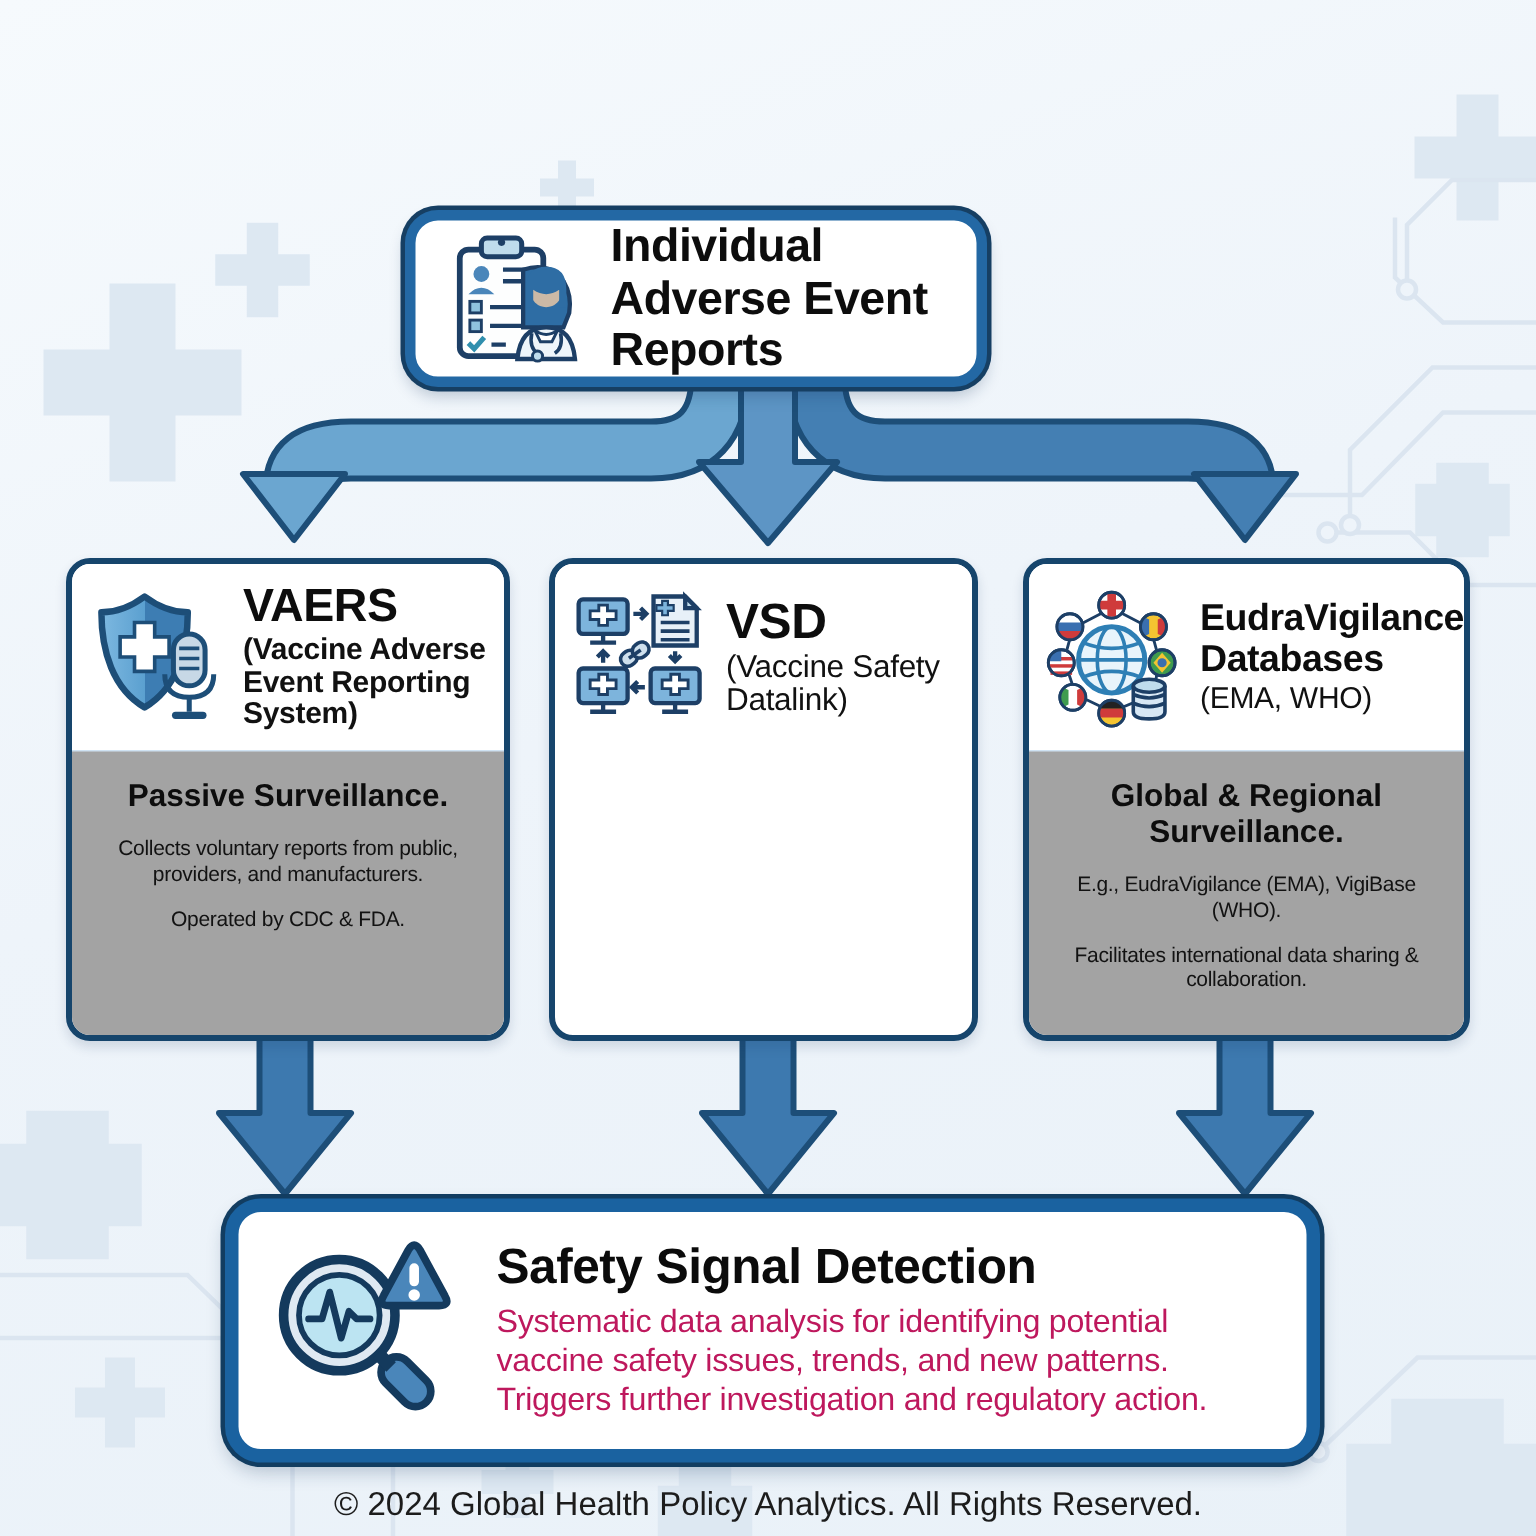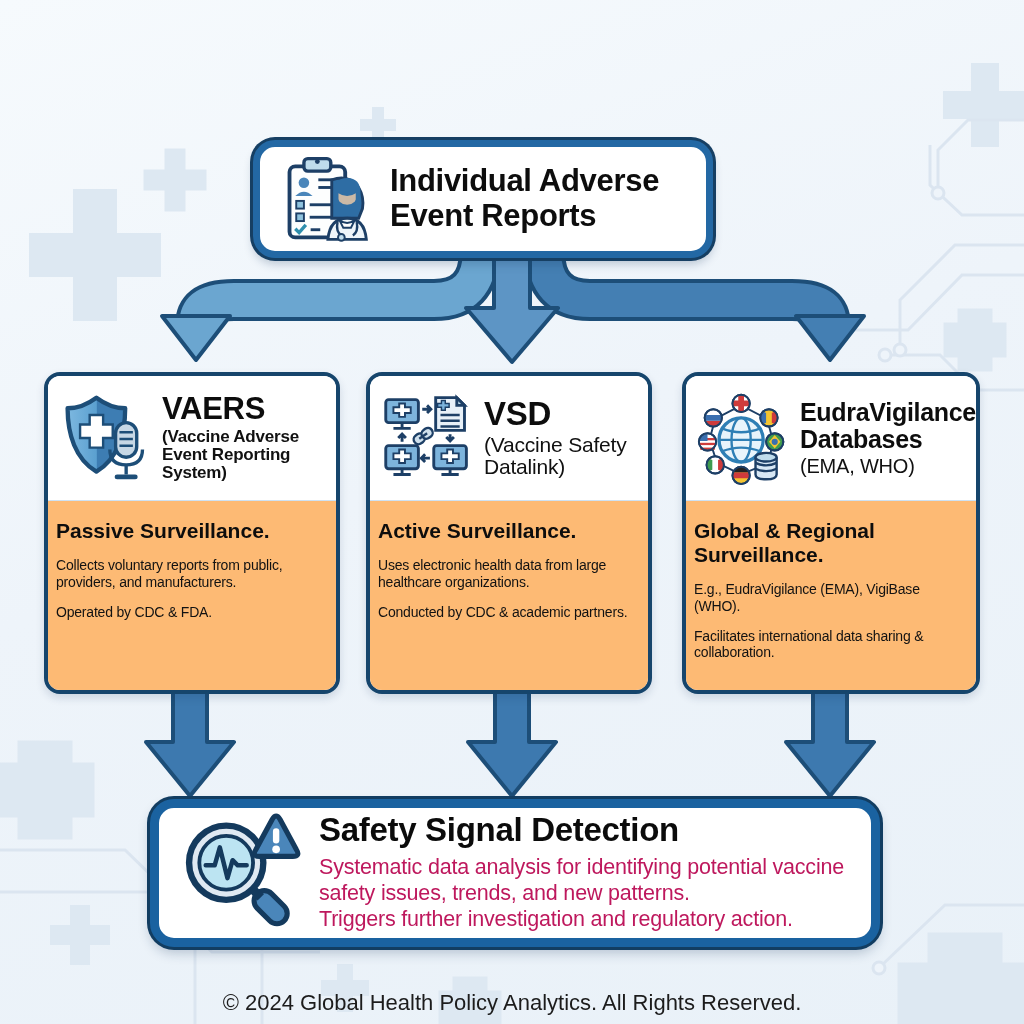--- a/index.html
+++ b/index.html
@@ -9,21 +9,21 @@
   .bg-deco{position:absolute;inset:0;z-index:0;}
 
   
   .main-title{position:absolute;top:24px;left:0;width:100%;text-align:center;z-index:3;
     color:#14284e;font-weight:bold;font-size:39px;line-height:1.28;letter-spacing:-.5px;}
 
   
   .card{position:absolute;background:#ffffff;box-sizing:border-box;z-index:2;}
 
   
-  .top-box{left:253px;top:140px;width:460px;height:118px;border:7px solid #2368a4;
+  .top-box{left:270px;top:140px;width:388px;height:118px;border:7px solid #2368a4;
     box-shadow:0 0 0 3px #163f63,0 6px 10px rgba(20,50,90,.25);border-radius:22px;
     display:flex;align-items:center;gap:16px;padding:8px 18px;}
   .top-box .icon-wrap{flex:0 0 96px;height:96px;}
   .top-box-title{color:#0d0d0d;font-weight:bold;font-size:31px;line-height:1.12;letter-spacing:-.3px;}
 
   
   .arrows{position:absolute;left:0;z-index:1;}
 
   
   .col{position:absolute;top:372px;height:322px;border:4px solid #16456c;border-radius:16px;
@@ -32,31 +32,31 @@
   .col-vaers{left:44px;width:296px;}
   .col-vsd{left:366px;width:286px;}
   .col-intl{left:682px;width:298px;}
   .col-head{background:#ffffff;display:flex;align-items:center;gap:8px;padding:10px 8px 10px 10px;min-height:104px;}
   .col-head .icon-wrap{flex:0 0 96px;height:96px;}
   .col-name{color:#0d0d0d;font-weight:bold;line-height:1.02;letter-spacing:-.3px;}
   .col-vaers .col-name{font-size:31px;}
   .col-vsd .col-name{font-size:33px;}
   .col-intl .col-name{font-size:25px;line-height:1.08;}
   .col-sub{color:#111;font-size:19px;line-height:1.08;margin-top:3px;letter-spacing:-.2px;}
-  .col-vaers .col-sub{font-weight:bold;font-size:17px;}
+  .col-vaers .col-sub{font-weight:bold;font-size:20px;}
   .col-vsd .col-sub{font-size:21px;}
   .col-intl .col-sub{font-size:20px;}
-  .col-body{background:#fdba74;flex:1;padding:18px 8px 10px;border-top:1px solid #cfe2f2;}
+  .col-body{background:#a3a3a3;flex:1;padding:18px 8px 10px;text-align:center;border-top:1px solid #cfe2f2;}
   .col-heading{color:#0d0d0d;font-weight:bold;font-size:21px;line-height:1.15;margin:0 0 14px;}
   .col-para{color:#121212;font-size:14px;line-height:1.17;margin:0 0 14px;letter-spacing:-.2px;}
 
   
-  .bottom-box{left:150px;top:799px;width:730px;height:148px;border:9px solid #1a62a0;
+  .bottom-box{left:150px;top:799px;width:730px;height:176px;border:9px solid #1a62a0;
     box-shadow:0 0 0 3px #123d61,0 6px 12px rgba(20,50,90,.25);border-radius:24px;
-    display:flex;align-items:center;gap:16px;padding:8px 20px 8px 16px;}
+    display:flex;align-items:center;gap:28px;padding:8px 20px 8px 16px;}
   .bottom-box .icon-wrap{flex:0 0 128px;height:128px;}
   .bottom-title{color:#0b0b0b;font-weight:bold;font-size:33px;line-height:1.05;margin-bottom:6px;letter-spacing:-.3px;}
   .bottom-para{color:#be185d;font-size:21.5px;line-height:1.22;letter-spacing:-.2px;}
 
   .footer{position:absolute;left:0;top:990px;width:100%;text-align:center;z-index:3;
     color:#1c1c1c;font-size:22px;}
 
   .icon-wrap svg{width:100%;height:100%;display:block;}
 </style>
 </head>
@@ -222,25 +222,20 @@
             <rect x="34" y="43" width="12" height="10" rx="5" fill="#cfe0ed" stroke="#1d3f66" stroke-width="2.5"></rect>
             <rect x="44" y="43" width="12" height="10" rx="5" fill="#cfe0ed" stroke="#1d3f66" stroke-width="2.5"></rect>
             <line x1="40" y1="48" x2="50" y2="48" stroke="#1d3f66" stroke-width="2.5"></line>
           </g>
         </svg>
       </div>
       <div>
         <div class="col-name">VSD</div>
         <div class="col-sub">(Vaccine Safety Datalink)</div>
       </div>
-    </div>
-    <div class="col-body">
-      <p class="col-heading">Active Surveillance.</p>
-      <p class="col-para">Uses electronic health data from large healthcare organizations.</p>
-      <p class="col-para">Conducted by CDC &amp; academic partners.</p>
     </div>
   </div>
 
   <div class="col col-intl">
     <div class="col-head">
       <div class="icon-wrap">
         <svg viewBox="0 0 100 100">
           <g stroke="#1d3f66" stroke-width="2" fill="none">
             <path d="M47 16 L20 30 M47 16 L74 30 M20 30 L14 52 M74 30 L80 52 M14 52 L22 76 M80 52 L76 76 M22 76 L47 88 M76 76 L47 88"></path>
           </g>

